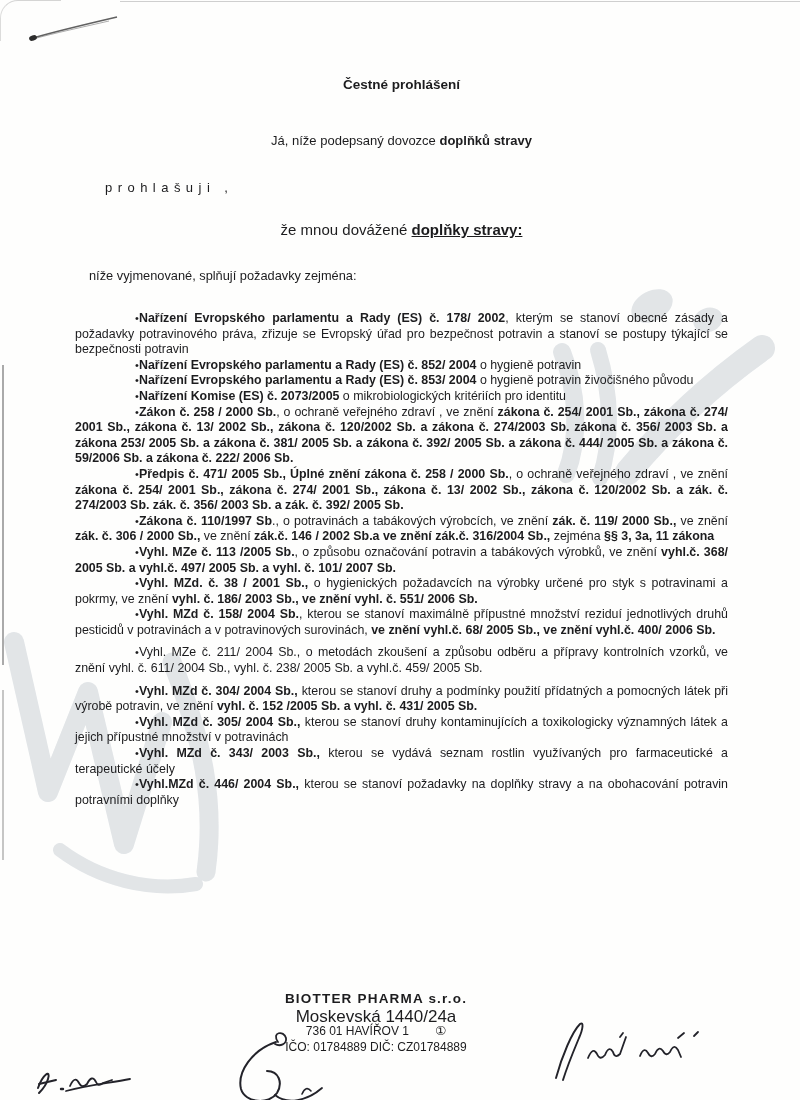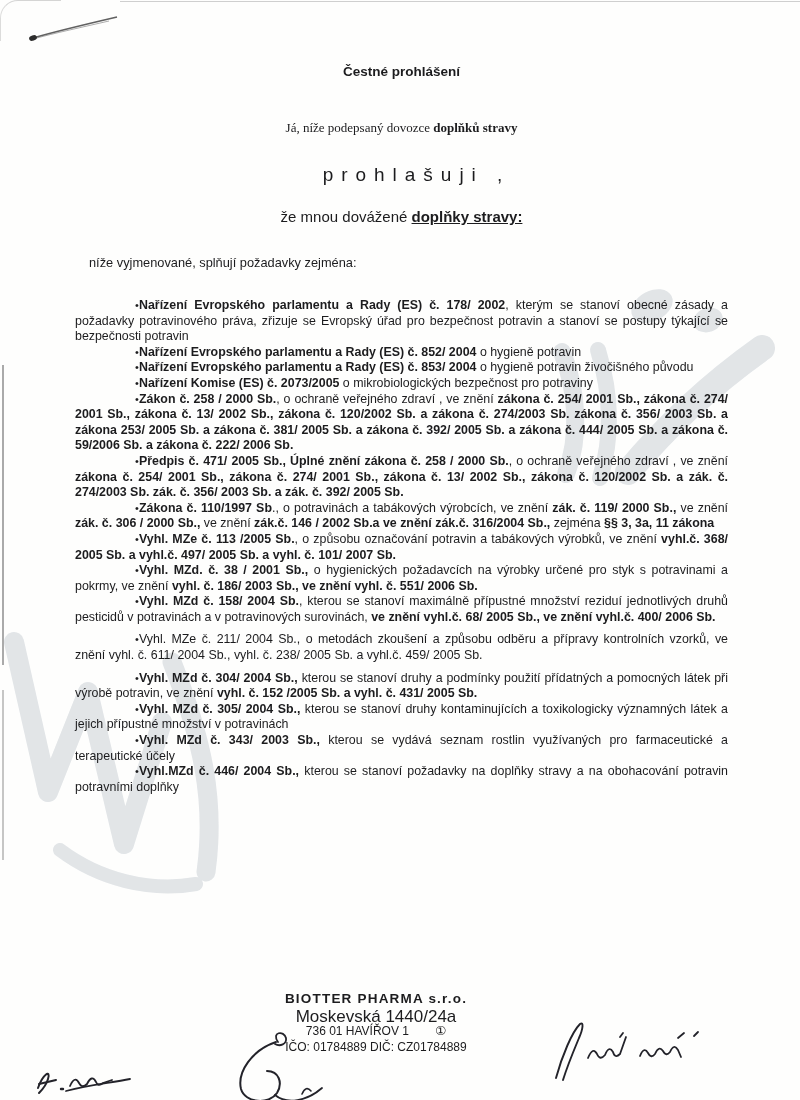--- a/index.html
+++ b/index.html
@@ -9,23 +9,23 @@
     font-family:"Liberation Sans","DejaVu Sans",sans-serif;
   }
   
   .edge-top{position:absolute;top:1px;left:120px;right:0;height:1px;background:#777;opacity:.35;}
   .edge-left-a{position:absolute;left:2px;top:365px;width:2px;height:300px;background:#444;opacity:.45;}
   .edge-left-b{position:absolute;left:2px;top:690px;width:2px;height:170px;background:#444;opacity:.30;}
   .corner-tl{position:absolute;left:0;top:0;width:60px;height:40px;border-top:1px solid #999;border-left:1px solid #aaa;border-top-left-radius:18px;opacity:.4;}
   
   .watermark{position:absolute;left:0;top:0;z-index:0;pointer-events:none;}
   .doc{position:absolute;left:75px;width:653px;top:0;z-index:2;}
-  .title{margin:4px;padding-top:60px;text-align:center;font-size:13.5px;font-weight:bold;line-height:16px;}
-  .intro{margin:40px 0 0 0;text-align:center;font-size:13px;line-height:16px;font-family:Liberation Serif, serif;}
-  .declare{margin:31px 0 0 30px;text-align:center;font-size:19px;letter-spacing:.42em;line-height:16px;}
+  .title{margin:17px;padding-top:60px;text-align:center;font-size:13.5px;font-weight:bold;line-height:16px;}
+  .intro{margin:40px 0 0 0;text-align:center;font-size:13px;line-height:16px;}
+  .declare{margin:31px 0 0 30px;text-align:left;font-size:13px;letter-spacing:.42em;line-height:16px;}
   .subject{margin:26px 0 0 0;text-align:center;font-size:15px;line-height:16px;}
   .subject b{text-decoration:underline;}
   .reqs{margin:30px 0 4px 14px;text-align:left;font-size:12.8px;line-height:16px;}
   #bullets{margin-top:27px;font-size:12.4px;line-height:15.6px;}
   .bullet{text-align:justify;text-indent:30px;margin:0;}
   .bullet.gap{margin-top:7px;}
   .bullet .mk{display:inline-block;width:34px;font-size:11px;}
   .footer{position:absolute;left:0;right:48px;top:991px;z-index:2;text-align:center;line-height:15.5px;}
   .company{font-weight:bold;font-size:13.5px;letter-spacing:1.2px;}
   .street{font-size:17px;margin-top:2px;}
@@ -73,21 +73,21 @@
     <p class="declare">prohlašuji ,</p>
 
     <p class="subject"><span>že mnou dovážené</span> <b>doplňky stravy:</b></p>
 
     <p class="reqs">níže vyjmenované, splňují požadavky zejména:</p>
 
     <div id="bullets">
         <div class="bullet"><span class="mk">•</span><b>Nařízení Evropského parlamentu a Rady (ES) č. 178/ 2002</b><span>, kterým se stanoví obecné zásady a požadavky potravinového práva, zřizuje se Evropský úřad pro bezpečnost potravin a stanoví se postupy týkající se bezpečnosti potravin</span></div>
         <div class="bullet"><span class="mk">•</span><b>Nařízení Evropského parlamentu a Rady (ES) č. 852/ 2004</b><span> o hygieně potravin</span></div>
         <div class="bullet"><span class="mk">•</span><b>Nařízení Evropského parlamentu a Rady (ES) č. 853/ 2004</b><span> o hygieně potravin živočišného původu</span></div>
-        <div class="bullet"><span class="mk">•</span><b>Nařízení Komise (ES) č. 2073/2005</b><span> o mikrobiologických bezpečnost pro potraviny</span></div>
+        <div class="bullet"><span class="mk">•</span><b>Nařízení Komise (ES) č. 2073/2005</b><span> o mikrobiologických kritériích pro identitu</span></div>
         <div class="bullet"><span class="mk">•</span><b>Zákon č. 258 / 2000 Sb.</b><span>, o ochraně veřejného zdraví , ve znění </span><b>zákona č. 254/ 2001 Sb., zákona č. 274/ 2001 Sb., zákona č. 13/ 2002 Sb., zákona č. 120/2002 Sb. a zákona č. 274/2003 Sb. zákona č. 356/ 2003 Sb. a zákona 253/ 2005 Sb. a zákona č. 381/ 2005 Sb. a zákona č. 392/ 2005 Sb. a zákona č. 444/ 2005 Sb. a zákona č. 59/2006 Sb. a zákona č. 222/ 2006 Sb.</b></div>
         <div class="bullet"><span class="mk">•</span><b>Předpis č. 471/ 2005 Sb., Úplné znění zákona č. 258 / 2000 Sb.</b><span>, o ochraně veřejného zdraví , ve znění </span><b>zákona č. 254/ 2001 Sb., zákona č. 274/ 2001 Sb., zákona č. 13/ 2002 Sb., zákona č. 120/2002 Sb. a zák. č. 274/2003 Sb.  zák. č. 356/ 2003 Sb. a zák. č. 392/ 2005 Sb.</b></div>
         <div class="bullet"><span class="mk">•</span><b>Zákona č. 110/1997 Sb</b><span>., o potravinách a tabákových výrobcích, ve znění </span><b>zák. č. 119/ 2000 Sb.,</b><span> ve znění </span><b>zák. č. 306 / 2000 Sb.,</b><span> ve znění </span><b>zák.č. 146 / 2002 Sb.a ve znění zák.č. 316/2004 Sb.,</b><span> zejména </span><b>§§ 3, 3a, 11 zákona</b></div>
         <div class="bullet"><span class="mk">•</span><b>Vyhl. MZe č. 113 /2005 Sb.</b><span>, o způsobu označování potravin a tabákových výrobků, ve znění </span><b>vyhl.č. 368/ 2005 Sb. a vyhl.č. 497/ 2005 Sb. a vyhl. č. 101/ 2007 Sb.</b></div>
         <div class="bullet"><span class="mk">•</span><b>Vyhl. MZd. č. 38 / 2001 Sb.,</b><span> o hygienických požadavcích na výrobky určené pro styk s potravinami a pokrmy, ve znění </span><b>vyhl. č. 186/ 2003 Sb., ve znění vyhl. č. 551/ 2006 Sb.</b></div>
         <div class="bullet"><span class="mk">•</span><b>Vyhl. MZd č. 158/ 2004 Sb.</b><span>, kterou se stanoví maximálně přípustné množství reziduí jednotlivých druhů pesticidů v potravinách a v potravinových surovinách, </span><b>ve znění vyhl.č. 68/ 2005 Sb., ve znění vyhl.č. 400/ 2006 Sb.</b></div>
         <div class="bullet gap"><span class="mk">•</span><span>Vyhl. MZe č. 211/ 2004 Sb., o metodách zkoušení a způsobu odběru a přípravy kontrolních vzorků, ve znění vyhl. č. 611/ 2004 Sb., vyhl. č. 238/ 2005 Sb. a vyhl.č. 459/ 2005 Sb.</span></div>
         <div class="bullet gap"><span class="mk">•</span><b>Vyhl. MZd č. 304/ 2004 Sb.,</b><span> kterou se stanoví druhy a podmínky použití přídatných a pomocných látek při výrobě potravin, ve znění </span><b>vyhl. č. 152 /2005 Sb. a vyhl. č. 431/ 2005 Sb.</b></div>
         <div class="bullet"><span class="mk">•</span><b>Vyhl. MZd č. 305/ 2004 Sb.,</b><span> kterou se stanoví druhy kontaminujících a toxikologicky významných látek a jejich přípustné množství v potravinách</span></div>
         <div class="bullet"><span class="mk">•</span><b>Vyhl. MZd č. 343/ 2003 Sb.,</b><span> kterou se vydává seznam rostlin využívaných pro farmaceutické a terapeutické účely</span></div>

